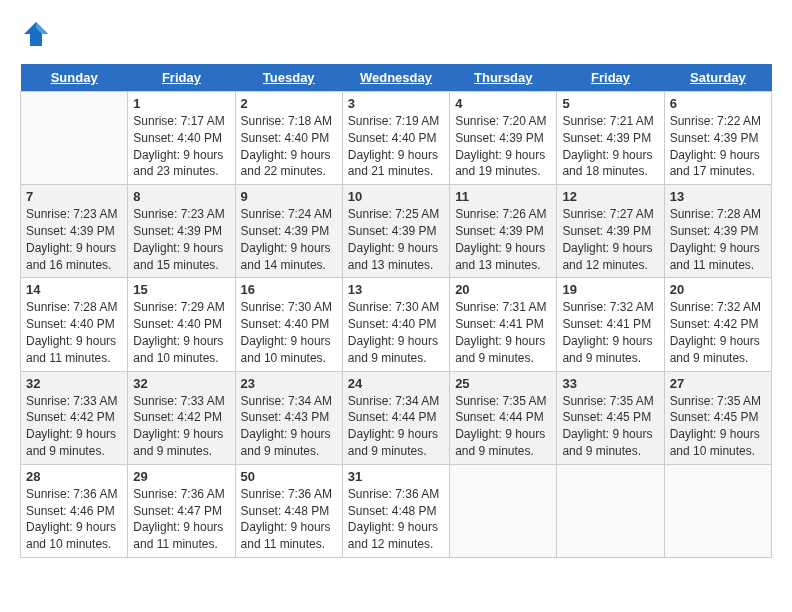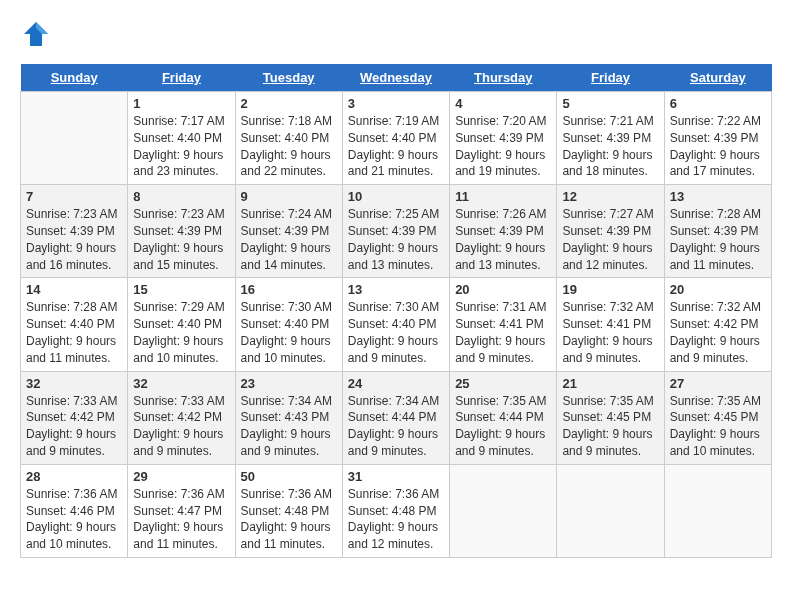--- a/index.html
+++ b/index.html
@@ -230,21 +230,21 @@
         </td>
         <td class="row-shade">
           <span class="day-num">24</span>
           <div class="day-info">Sunrise: 7:34 AM<br>Sunset: 4:44 PM<br>Daylight: 9 hours<br>and 9 minutes.</div>
         </td>
         <td class="row-shade">
           <span class="day-num">25</span>
           <div class="day-info">Sunrise: 7:35 AM<br>Sunset: 4:44 PM<br>Daylight: 9 hours<br>and 9 minutes.</div>
         </td>
         <td class="row-shade">
-          <span class="day-num">21</span>
+          <span class="day-num">33</span>
           <div class="day-info">Sunrise: 7:35 AM<br>Sunset: 4:45 PM<br>Daylight: 9 hours<br>and 9 minutes.</div>
         </td>
         <td class="row-shade">
           <span class="day-num">27</span>
           <div class="day-info">Sunrise: 7:35 AM<br>Sunset: 4:45 PM<br>Daylight: 9 hours<br>and 10 minutes.</div>
         </td>
       </tr>
       <tr>
         <td class="row-white">
           <span class="day-num">28</span>

